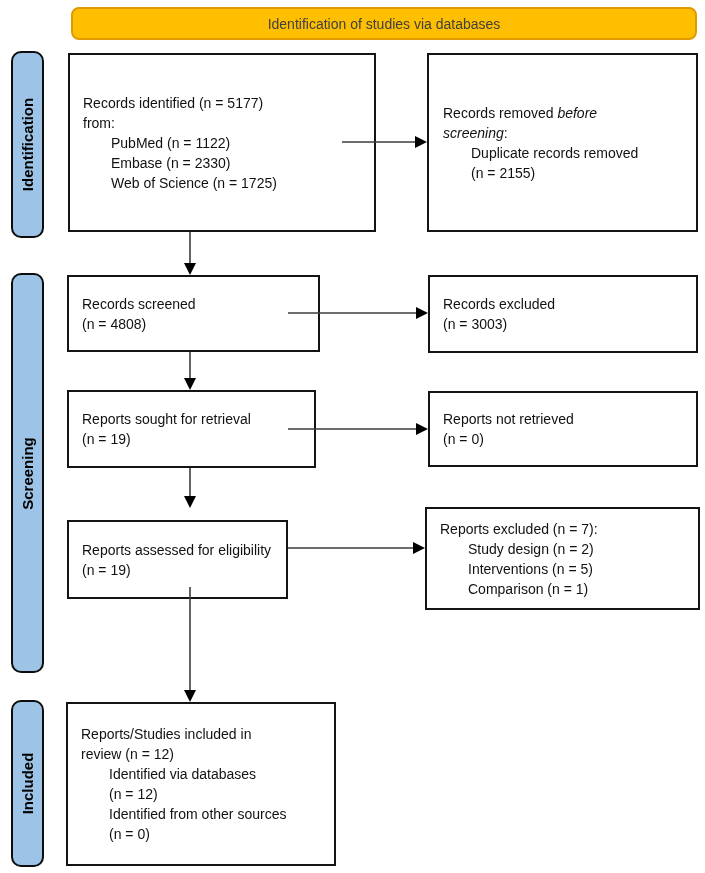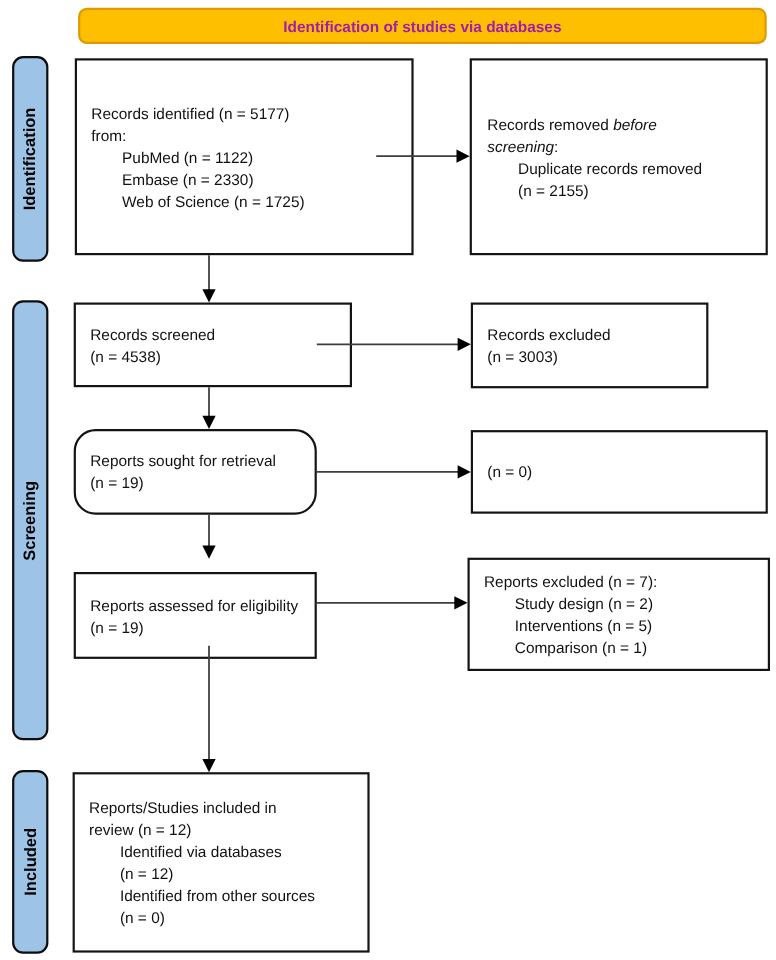--- a/index.html
+++ b/index.html
@@ -10,21 +10,21 @@
     font-family:"Liberation Sans", sans-serif;
     color:#111111;
     overflow:hidden;
   }
   
   .banner{
     position:absolute;left:71px;top:7px;width:626px;height:33px;
     background:#FEBF00;border:2px solid #E09900;border-radius:8px;
     box-sizing:border-box;
     display:flex;align-items:center;justify-content:center;
-    font-weight:bold;font-size:14px;color:#a21caf;
+    font-weight:normal;font-size:14px;color:#404040;
   }
   
   .stage{
     position:absolute;left:11px;width:33px;
     background:#9DC3E6;border:2px solid #0d0d0d;border-radius:10px;
     box-sizing:border-box;
     display:flex;align-items:center;justify-content:center;
   }
   .stage span{
     transform:rotate(-90deg);
@@ -42,22 +42,22 @@
     display:flex;flex-direction:column;justify-content:center;
     font-size:14px;line-height:20px;
     padding:4px 6px 4px 13px;
   }
   .fbox .line{white-space:nowrap;}
   .fbox .line.indent{padding-left:28px;}
   .italic{font-style:italic;}
   #box-records-identified{left:68px;top:53px;width:308px;height:179px;}
   #box-records-removed{left:427px;top:53px;width:271px;height:179px;padding-left:14px;}
   #box-records-screened{left:67px;top:275px;width:253px;height:77px;}
-  #box-records-excluded{left:428px;top:275px;width:216px;height:78px;}
-  #box-reports-sought{left:67px;top:390px;width:221px;height:78px;border-radius:20px;}
+  #box-records-excluded{left:428px;top:275px;width:270px;height:78px;}
+  #box-reports-sought{left:67px;top:390px;width:249px;height:78px;}
   #box-reports-not-retrieved{left:428px;top:391px;width:270px;height:76px;}
   #box-reports-assessed{left:67px;top:508px;width:221px;height:79px;margin-top:12px;}
   #box-reports-excluded{left:425px;top:507px;width:275px;height:103px;}
   #box-included-studies{left:66px;top:702px;width:270px;height:164px;}
   
   #arrow-layer{position:absolute;left:0;top:0;width:705px;height:873px;pointer-events:none;}
   #arrow-layer line{stroke:#3d3d3d;stroke-width:1.6;}
   #arrow-layer polygon{fill:#000000;}
 </style>
 </head>
@@ -87,31 +87,32 @@
       <div class="line indent"><span>Web of Science (n = 1725)</span></div>
     </div>
   <div class="fbox" id="box-records-removed">
       <div class="line"><span>Records removed </span><span class="italic">before</span></div>
       <div class="line"><span class="italic">screening</span><span>:</span></div>
       <div class="line indent"><span>Duplicate records removed</span></div>
       <div class="line indent"><span>(n = 2155)</span></div>
     </div>
   <div class="fbox" id="box-records-screened">
       <div class="line"><span>Records screened</span></div>
-      <div class="line"><span>(n = 4538)</span></div>
+      <div class="line"><span>(n = 4808)</span></div>
     </div>
   <div class="fbox" id="box-records-excluded">
       <div class="line"><span>Records excluded</span></div>
       <div class="line"><span>(n = 3003)</span></div>
     </div>
   <div class="fbox" id="box-reports-sought">
       <div class="line"><span>Reports sought for retrieval</span></div>
       <div class="line"><span>(n = 19)</span></div>
     </div>
   <div class="fbox" id="box-reports-not-retrieved">
+      <div class="line"><span>Reports not retrieved</span></div>
       <div class="line"><span>(n = 0)</span></div>
     </div>
   <div class="fbox" id="box-reports-assessed">
       <div class="line"><span>Reports assessed for eligibility</span></div>
       <div class="line"><span>(n = 19)</span></div>
     </div>
   <div class="fbox" id="box-reports-excluded">
       <div class="line"><span>Reports excluded (n = 7):</span></div>
       <div class="line indent"><span>Study design (n = 2)</span></div>
       <div class="line indent"><span>Interventions (n = 5)</span></div>

